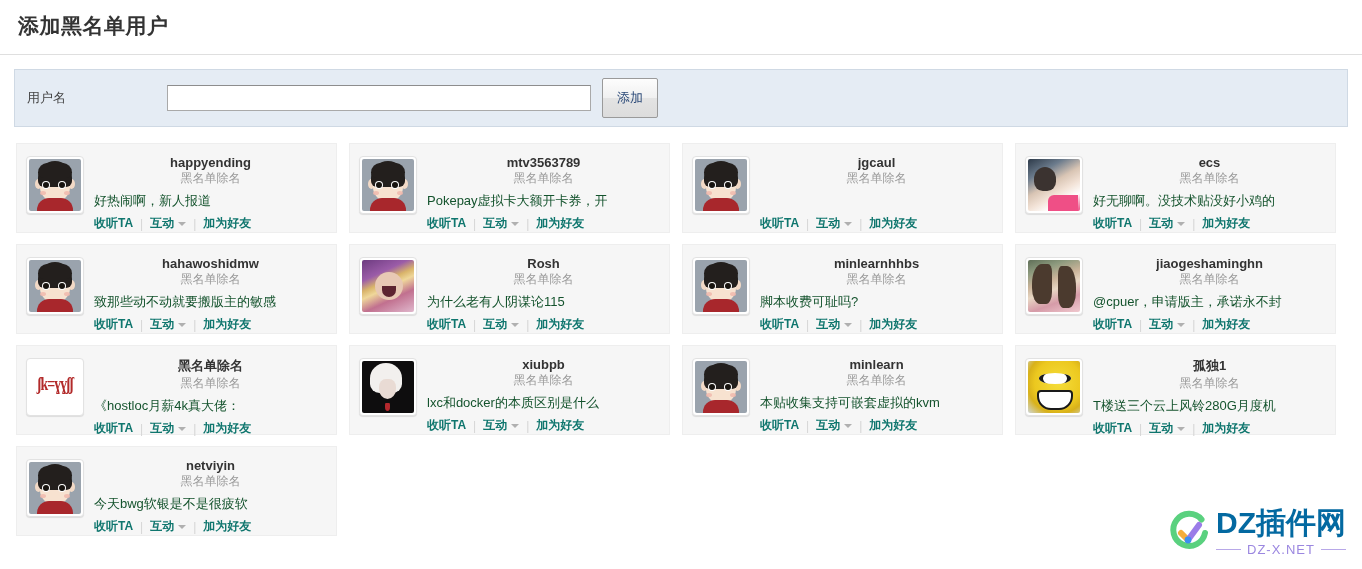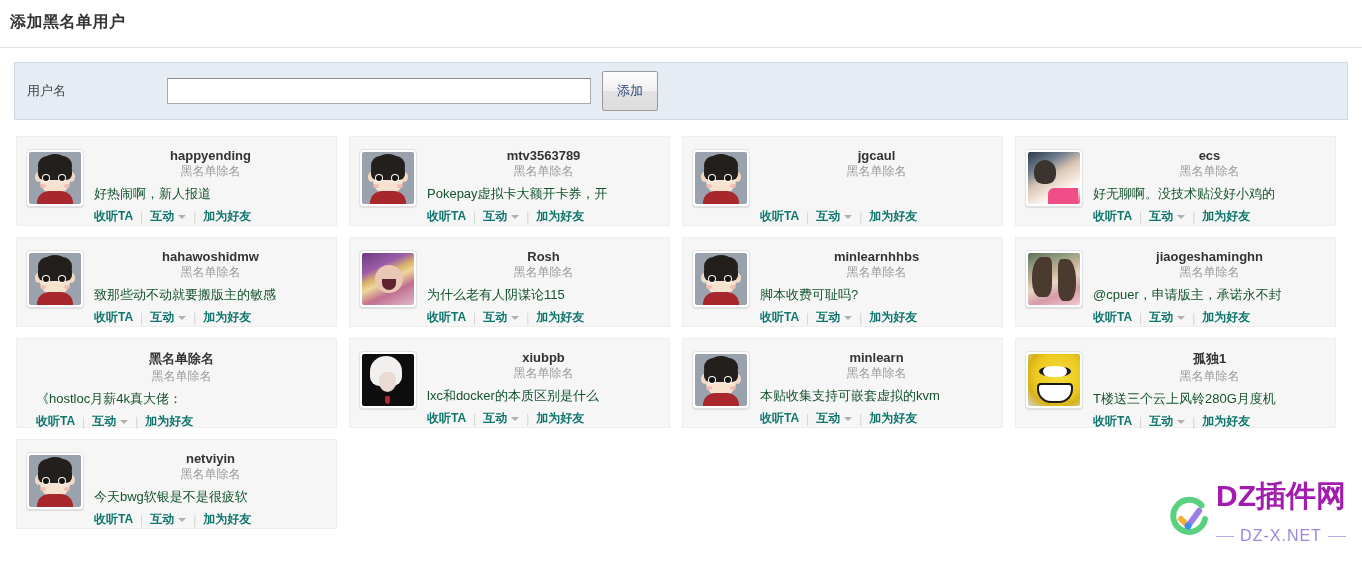--- a/index.html
+++ b/index.html
@@ -12,24 +12,24 @@
     height: 569px;
     font-family: "Liberation Sans", "DejaVu Sans", sans-serif;
     font-size: 12px;
     color: #444;
     position: relative;
     overflow: hidden;
   }
 
   
   .page-title {
-    font-size: 16px;
+    font-size: 21px;
     font-weight: bold;
     color: #333;
-    padding: 12px 0 0 10px;
+    padding: 12px 0 0 18px;
     letter-spacing: 0.5px;
   }
   .title-rule {
     height: 1px;
     background: #dfdfdf;
     margin-top: 14px;
   }
 
   
   .add-form {
@@ -294,34 +294,34 @@
     bottom: 12px;
     display: flex;
     align-items: center;
     pointer-events: none;
   }
   .wm-mark { width: 46px; height: 46px; flex: 0 0 46px; }
   .wm-text { margin-left: 4px; }
   .wm-title {
     font-size: 30px;
     font-weight: bold;
-    color: #a21caf;
+    color: #0369a1;
     line-height: 1;
     letter-spacing: 0px;
   }
   .wm-sub {
     display: flex;
     align-items: center;
     margin-top: 4px;
   }
   .wm-sub .rule { flex: 1 1 auto; height: 1px; background: #b8a8e8; }
   .wm-sub .sub-text {
-    font-size: 16px;
+    font-size: 13px;
     color: #9b87e0;
-    margin: 12px 6px;
+    margin: 0 6px;
     letter-spacing: 1px;
     text-align: center;
   }
 </style>
 </head>
 <body>
 
 <div class="page-title">
   <span>添加黑名单用户</span>
 </div>
@@ -543,20 +543,25 @@
           <a>收听TA</a>
           <span class="sep">|</span>
           <a>互动</a>
           <span class="caret"></span>
           <span class="sep">|</span>
           <a>加为好友</a>
         </div>
       </div>
     </div>
     <div class="user-card">
+      <div class="avatar-frame">
+        <div class="avatar-img av-bale">
+          <div class="glyphs">ʃk=ɣɣʃʃ</div>
+        </div>
+      </div>
       <div class="card-body">
         <div class="card-row-top">
           <span class="username">黑名单除名</span>
           <span class="remove-link">黑名单除名</span>
         </div>
         <div class="signature">《hostloc月薪4k真大佬：</div>
         <div class="card-actions">
           <a>收听TA</a>
           <span class="sep">|</span>
           <a>互动</a>

